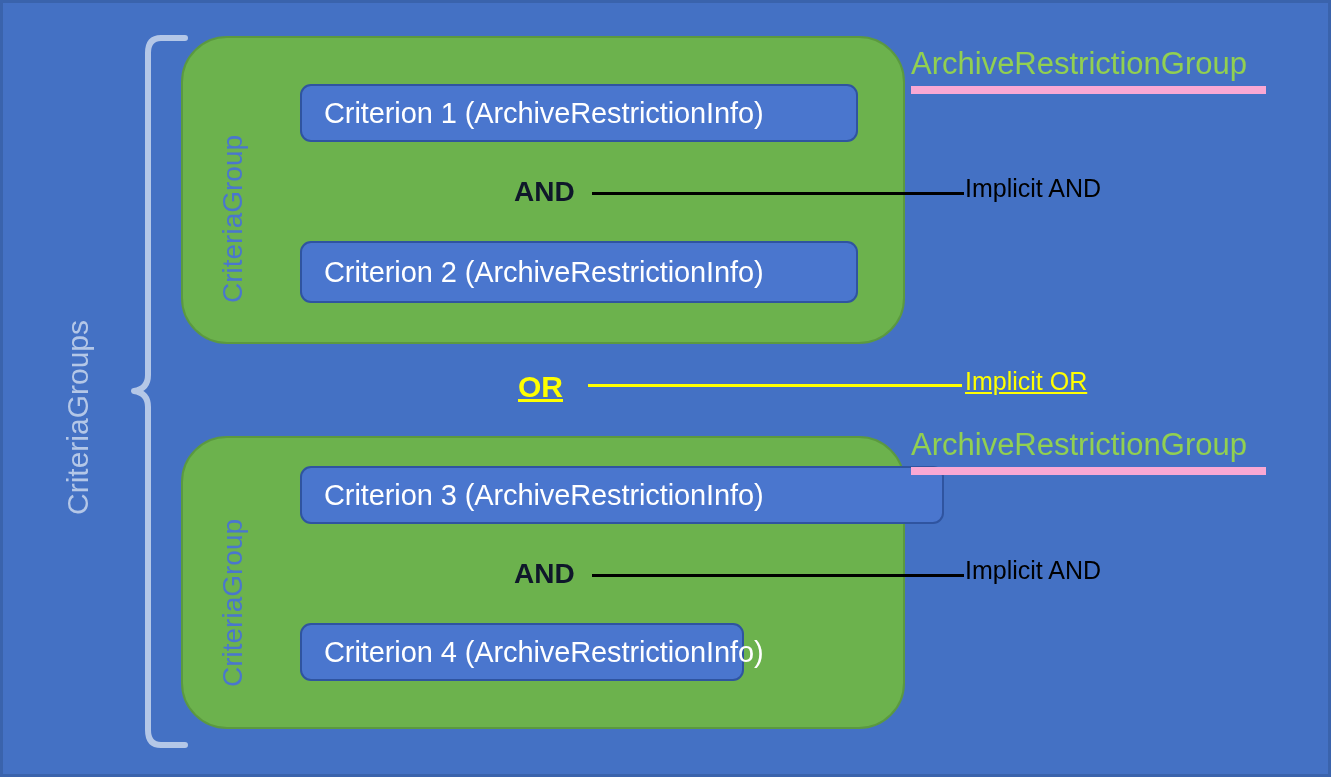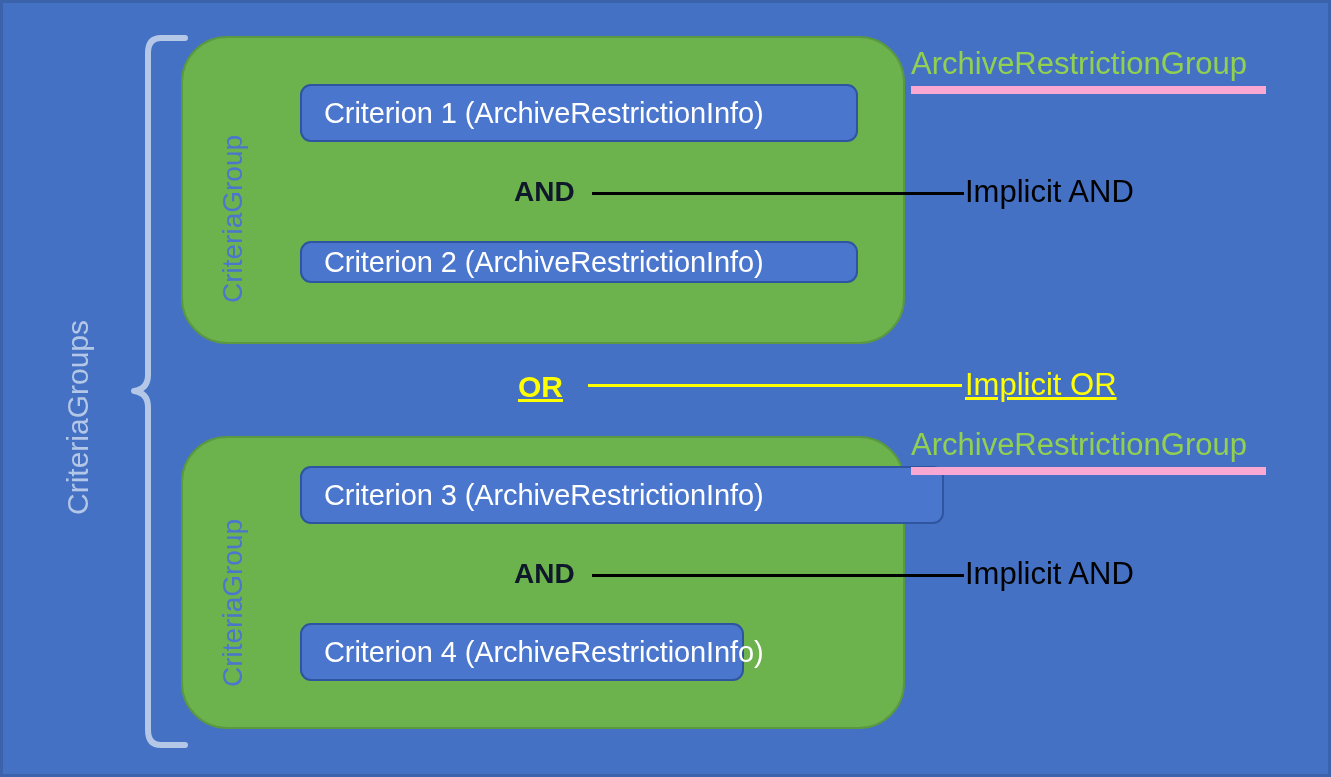--- a/index.html
+++ b/index.html
@@ -39,21 +39,21 @@
     box-sizing: border-box;
     display: flex;
     align-items: center;
     padding-left: 22px;
     color: #ffffff;
     font-size: 29px;
     letter-spacing: -0.1px;
     white-space: nowrap;
   }
   #criterion-box-1 { left: 297px; top: 81px;  width: 558px; height: 58px; }
-  #criterion-box-2 { left: 297px; top: 238px; width: 558px; height: 42px; }
+  #criterion-box-2 { left: 297px; top: 238px; width: 558px; height: 62px; }
   #criterion-box-3 { left: 297px; top: 463px; width: 644px; height: 58px; }
   #criterion-box-4 { left: 297px; top: 620px; width: 444px; height: 58px; }
 
   
   .rot-label {
     position: absolute;
     transform-origin: left top;
     transform: rotate(-90deg);
     white-space: nowrap;
     font-size: 28px;
@@ -96,21 +96,21 @@
   .conn-black { border-top: 3px solid #000000; }
   .conn-yellow { border-top: 3px solid #FFFF00; }
   #conn-line-and-1 { left: 589px; top: 189px; width: 372px; }
   #conn-line-and-2 { left: 589px; top: 571px; width: 372px; }
   #conn-line-or    { left: 585px; top: 381px; width: 374px; }
 
   
   .caption {
     position: absolute;
     white-space: nowrap;
-    font-size: 31px;
+    font-size: 25px;
   }
   .caption-black { color: #000000; }
   .caption-yellow { color: #FFFF00; text-decoration: underline; }
   #caption-and-1 { left: 962px; top: 171px; }
   #caption-and-2 { left: 962px; top: 553px; }
   #caption-or    { left: 962px; top: 364px; }
 
   
   .arg-label {
     position: absolute;

